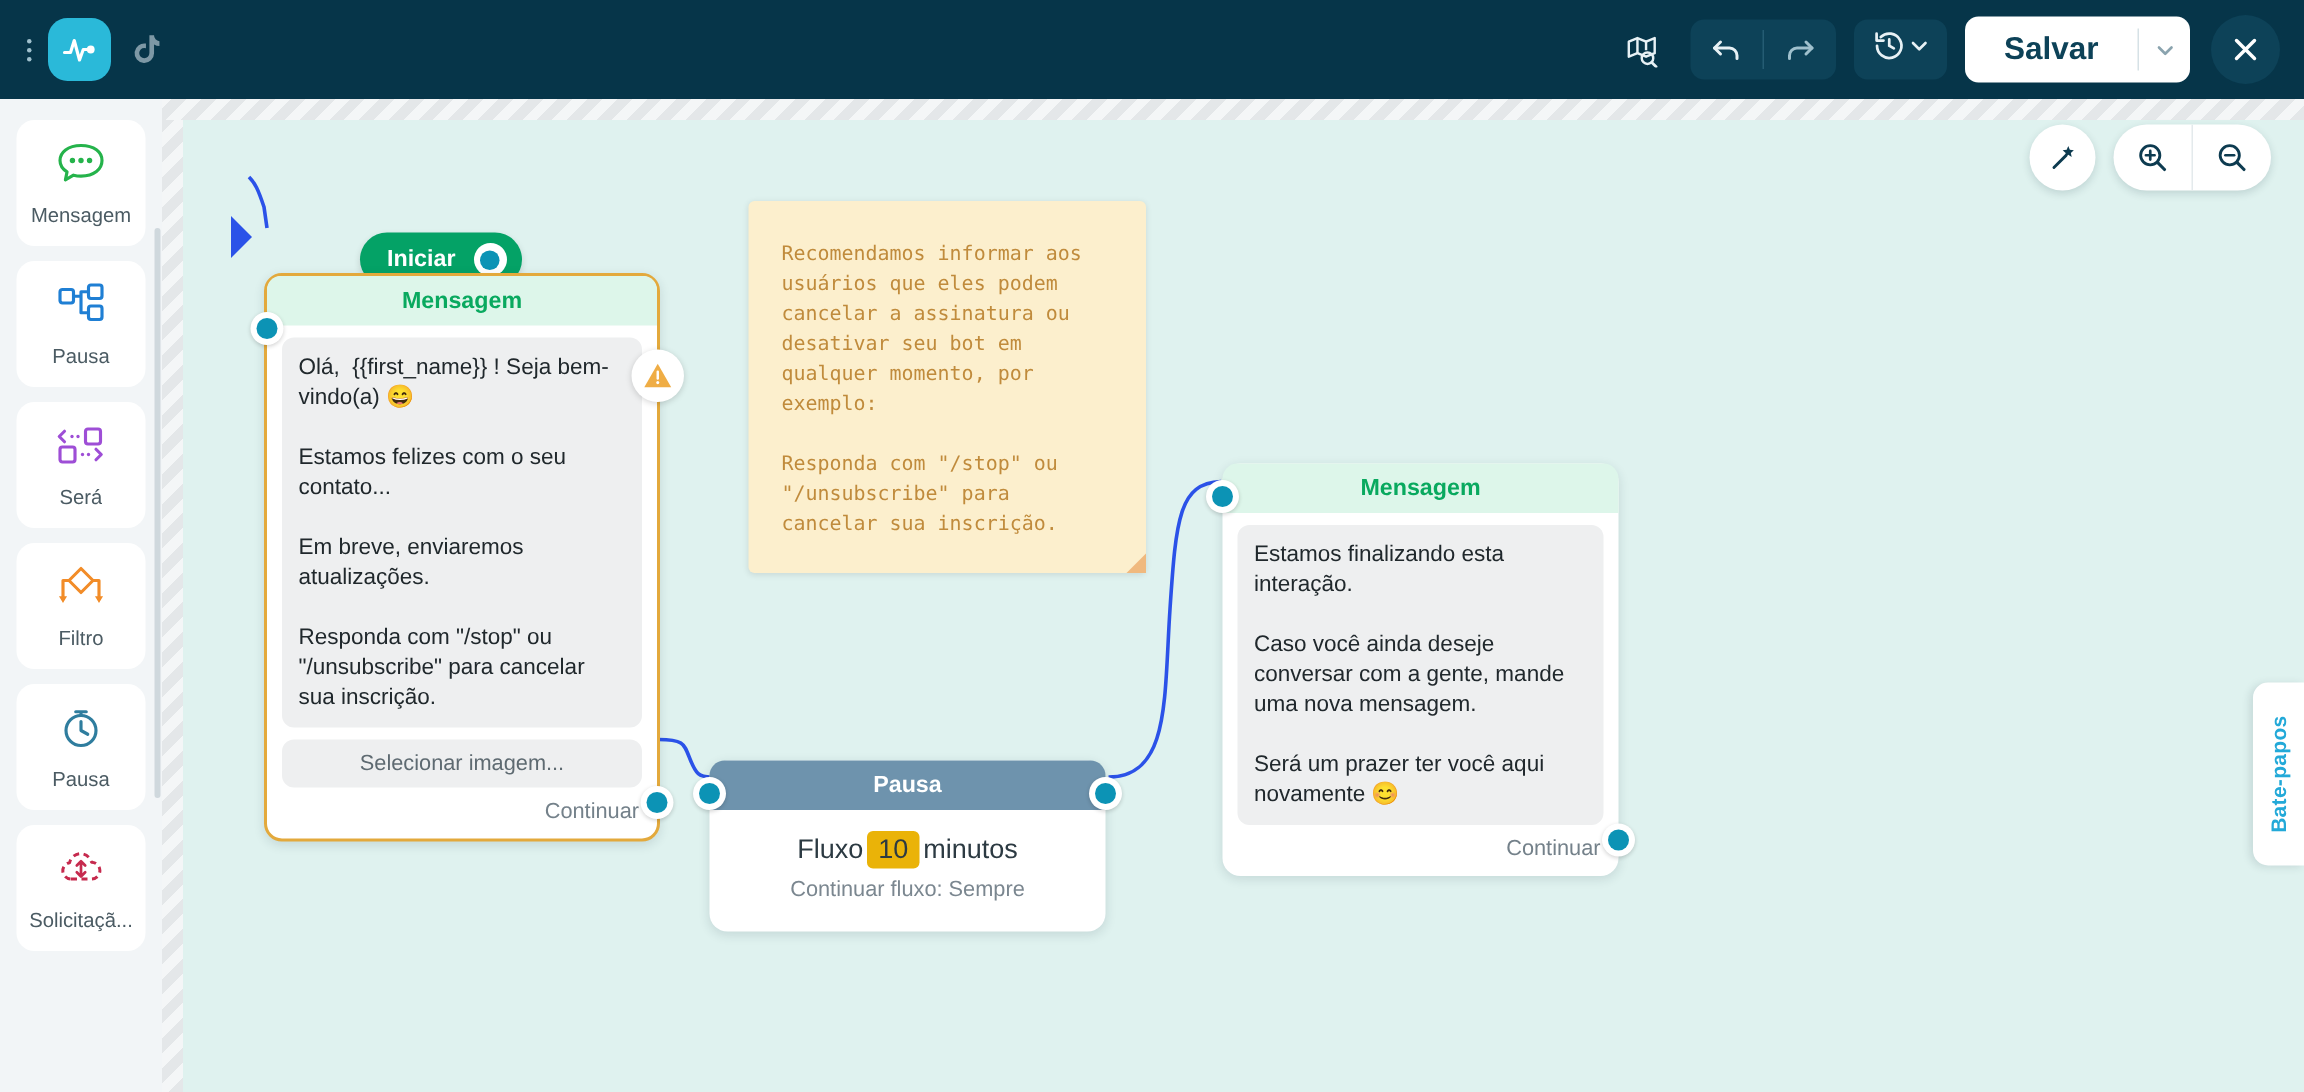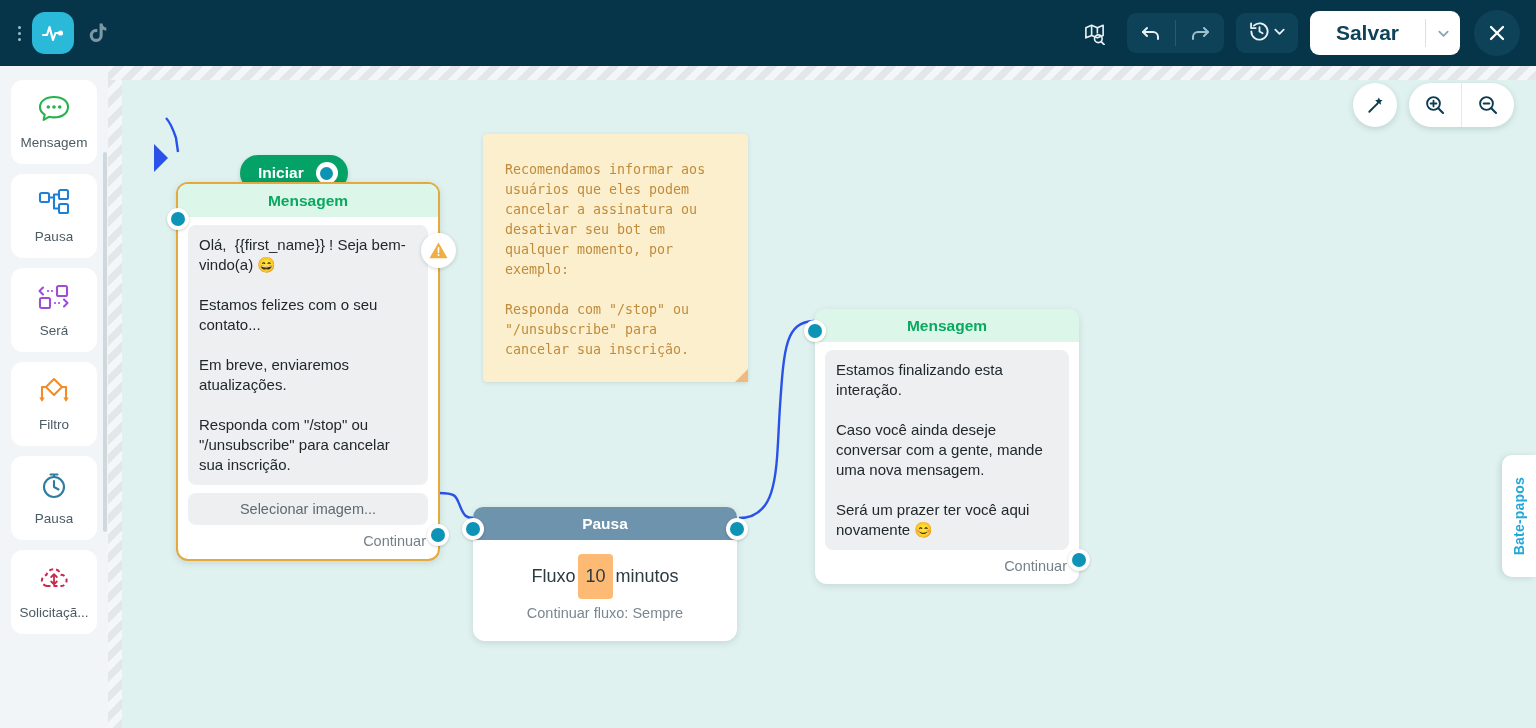--- a/index.html
+++ b/index.html
@@ -186,21 +186,21 @@
   .warn-badge {
     position:absolute; right: -18px; top: 49px;
     width: 35px; height: 35px; border-radius:50%;
     background:#ffffff; box-shadow: 0 1px 4px rgba(0,0,0,.17);
     display:flex; align-items:center; justify-content:center; z-index: 7;
   }
   .port-out1 { position:absolute; right: -11px; bottom: 13px; z-index:6; }
 
   
   #sticky {
-    position:absolute; left: 375px; top: 68px; width: 265px; height: 248px;
+    position:absolute; left: 391px; top: 68px; width: 265px; height: 248px;
     background:#fcefcd; border-radius: 4px;
     box-shadow: 0 1px 4px rgba(0,0,0,.10);
     padding: 26px 22px;
   }
   #sticky .sticky-text {
     font-family: "DejaVu Sans Mono", monospace;
     font-size: 13.3px; line-height: 20px; color:#c08b3c; white-space: pre-wrap;
   }
   .fold {
     position:absolute; right: 0; bottom: 0; width: 0; height: 0;
@@ -209,22 +209,22 @@
 
   
   #node-pause { left: 365px; top: 441px; width: 264px; }
   .pause-hd {
     background:#6e93ad; color:#ffffff;
     border-radius: 10px 10px 0 0;
   }
   .pause-body { padding: 14px 0 20px 0; text-align:center; }
   .pause-line1 { font-size: 18px; color:#2c3a42; }
   .pause-num {
-    display:inline-block; background:#fdba74; border-radius:4px;
-    padding: 12px 7px; margin: 0 3px; font-size:18px; color:#2c3a42;
+    display:inline-block; background:#eab308; border-radius:4px;
+    padding: 2px 7px; margin: 0 3px; font-size:18px; color:#2c3a42;
   }
   .pause-line2 { margin-top: 6px; font-size: 14.5px; color:#7b8790; }
   .port-pin { position:absolute; left:-11px; top: 11px; z-index:6; }
   .port-pout { position:absolute; right:-11px; top: 11px; z-index:6; }
 
   
   #node-msg2 { left: 707px; top: 243px; width: 264px; }
   .port-in2 { position:absolute; left:-11px; top: 11px; z-index:6; }
   .port-out2 { position:absolute; right:-11px; bottom: 13px; z-index:6; }
 

